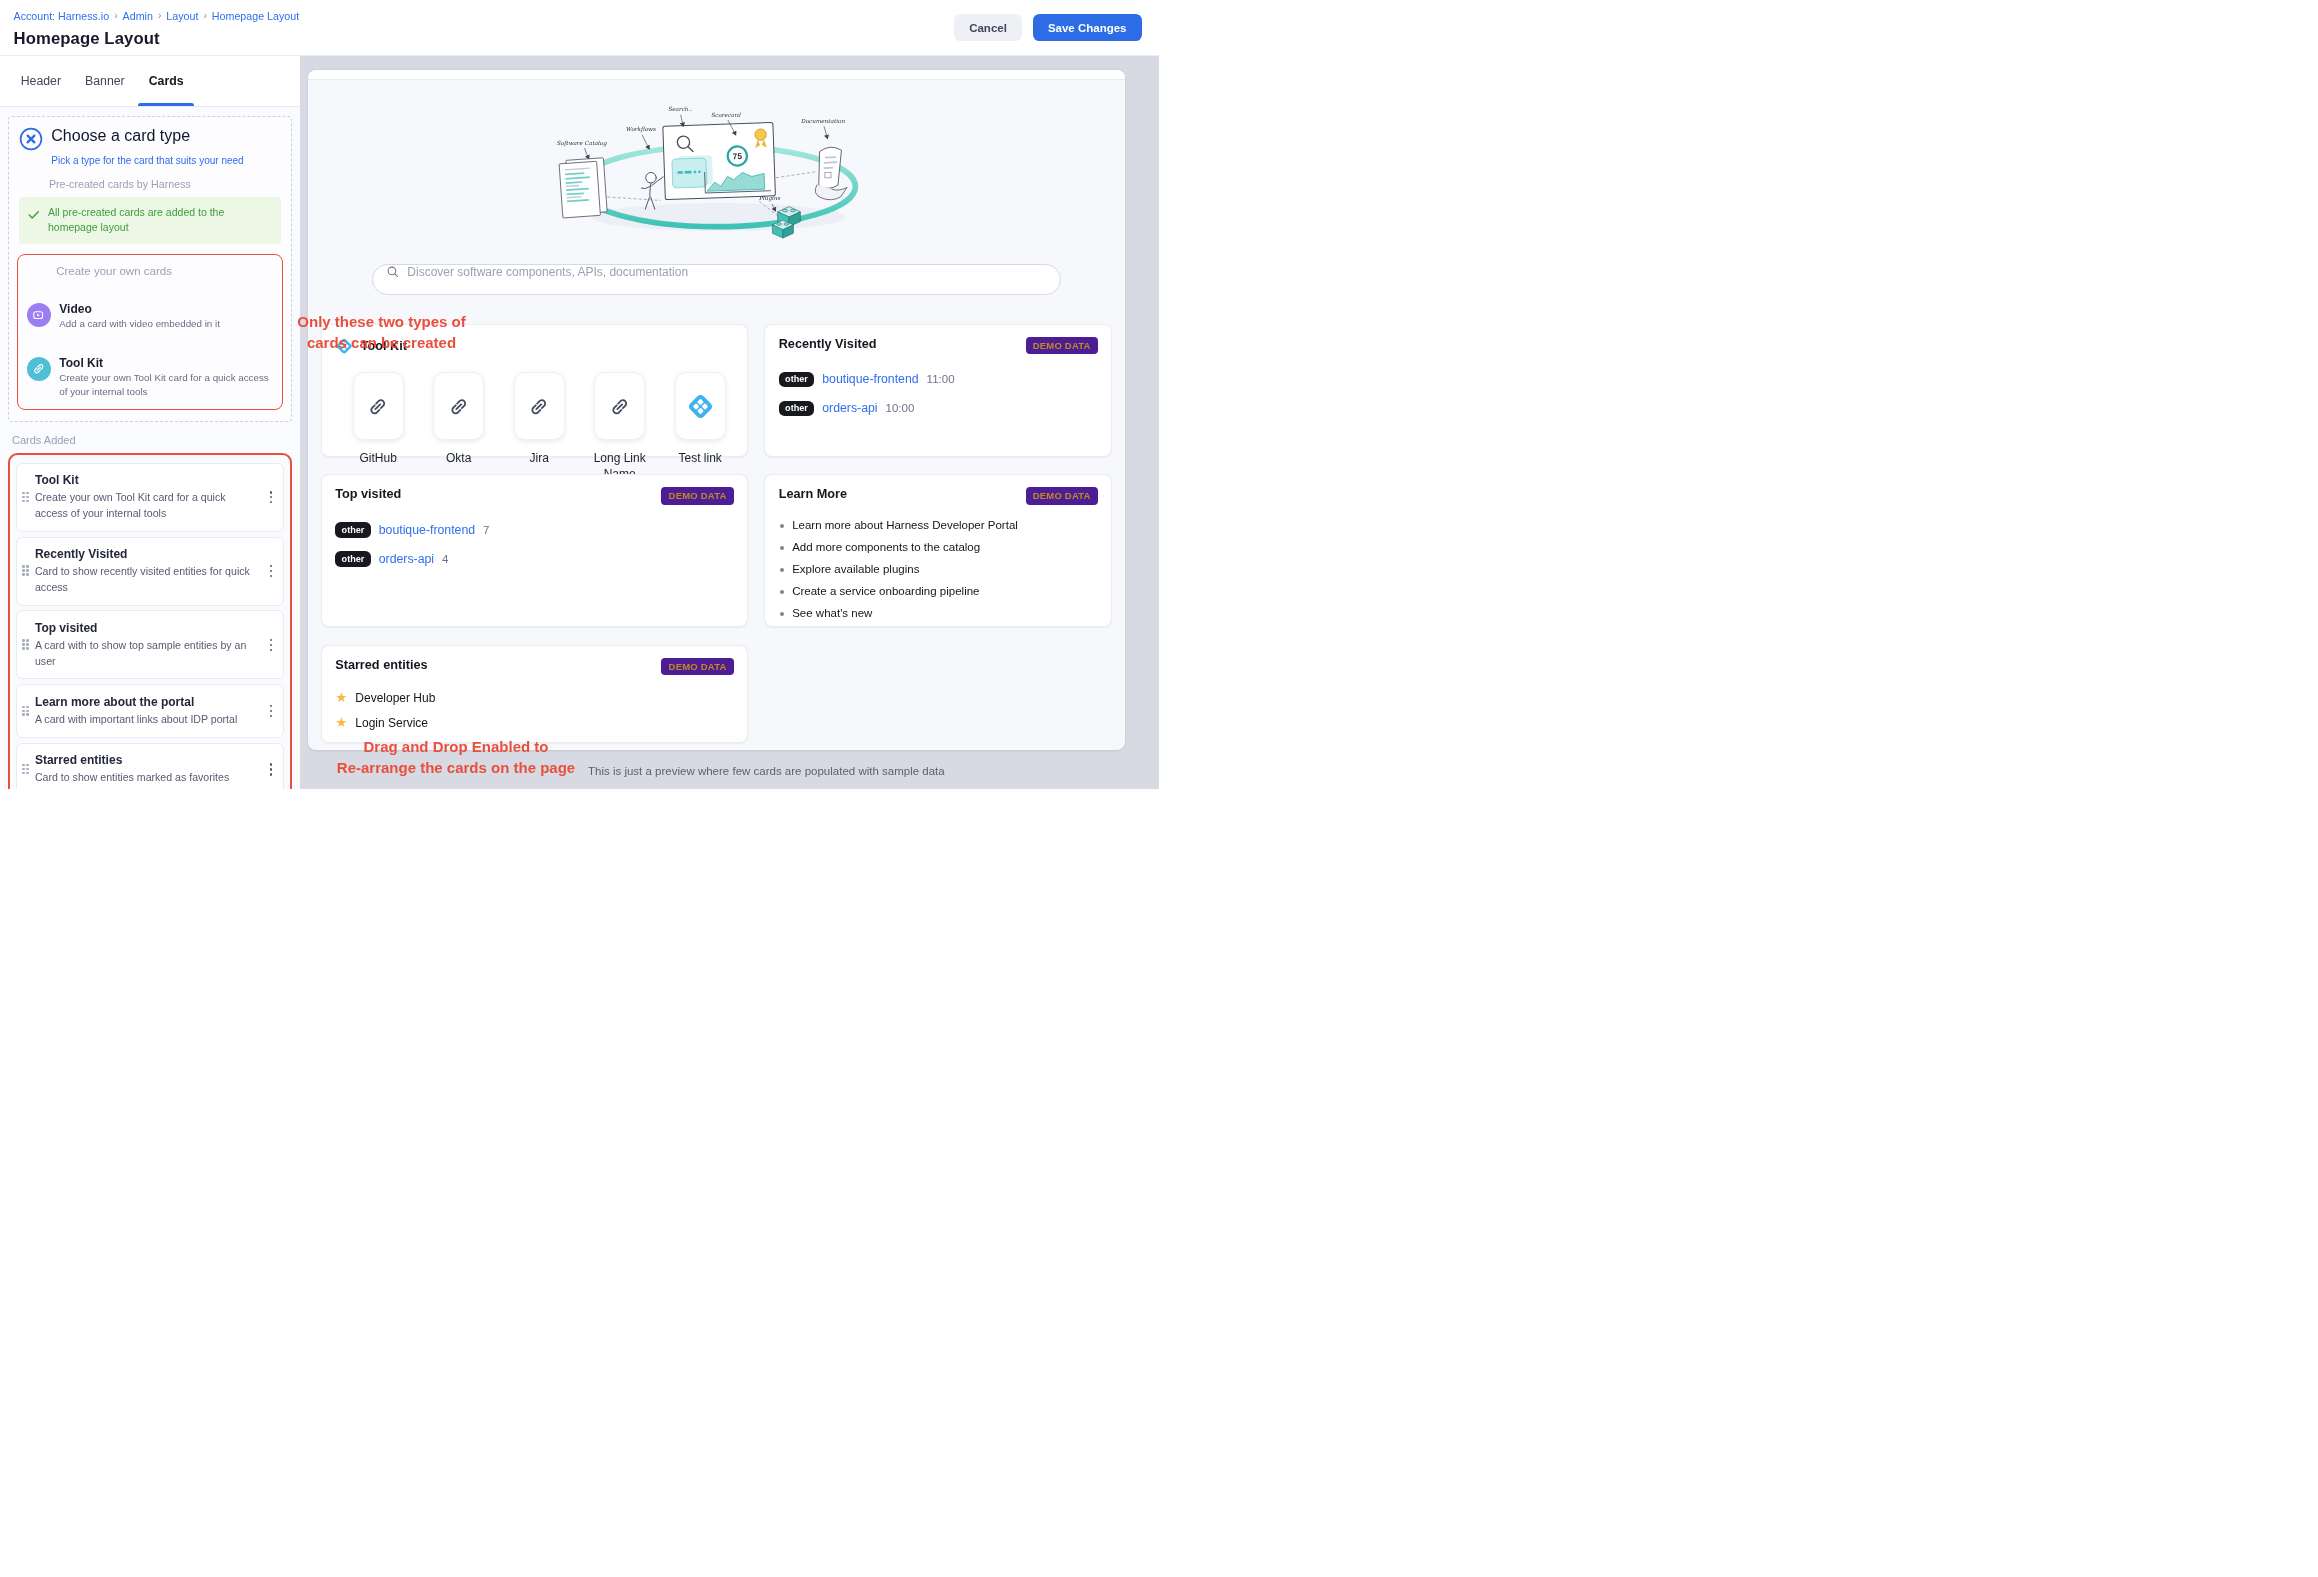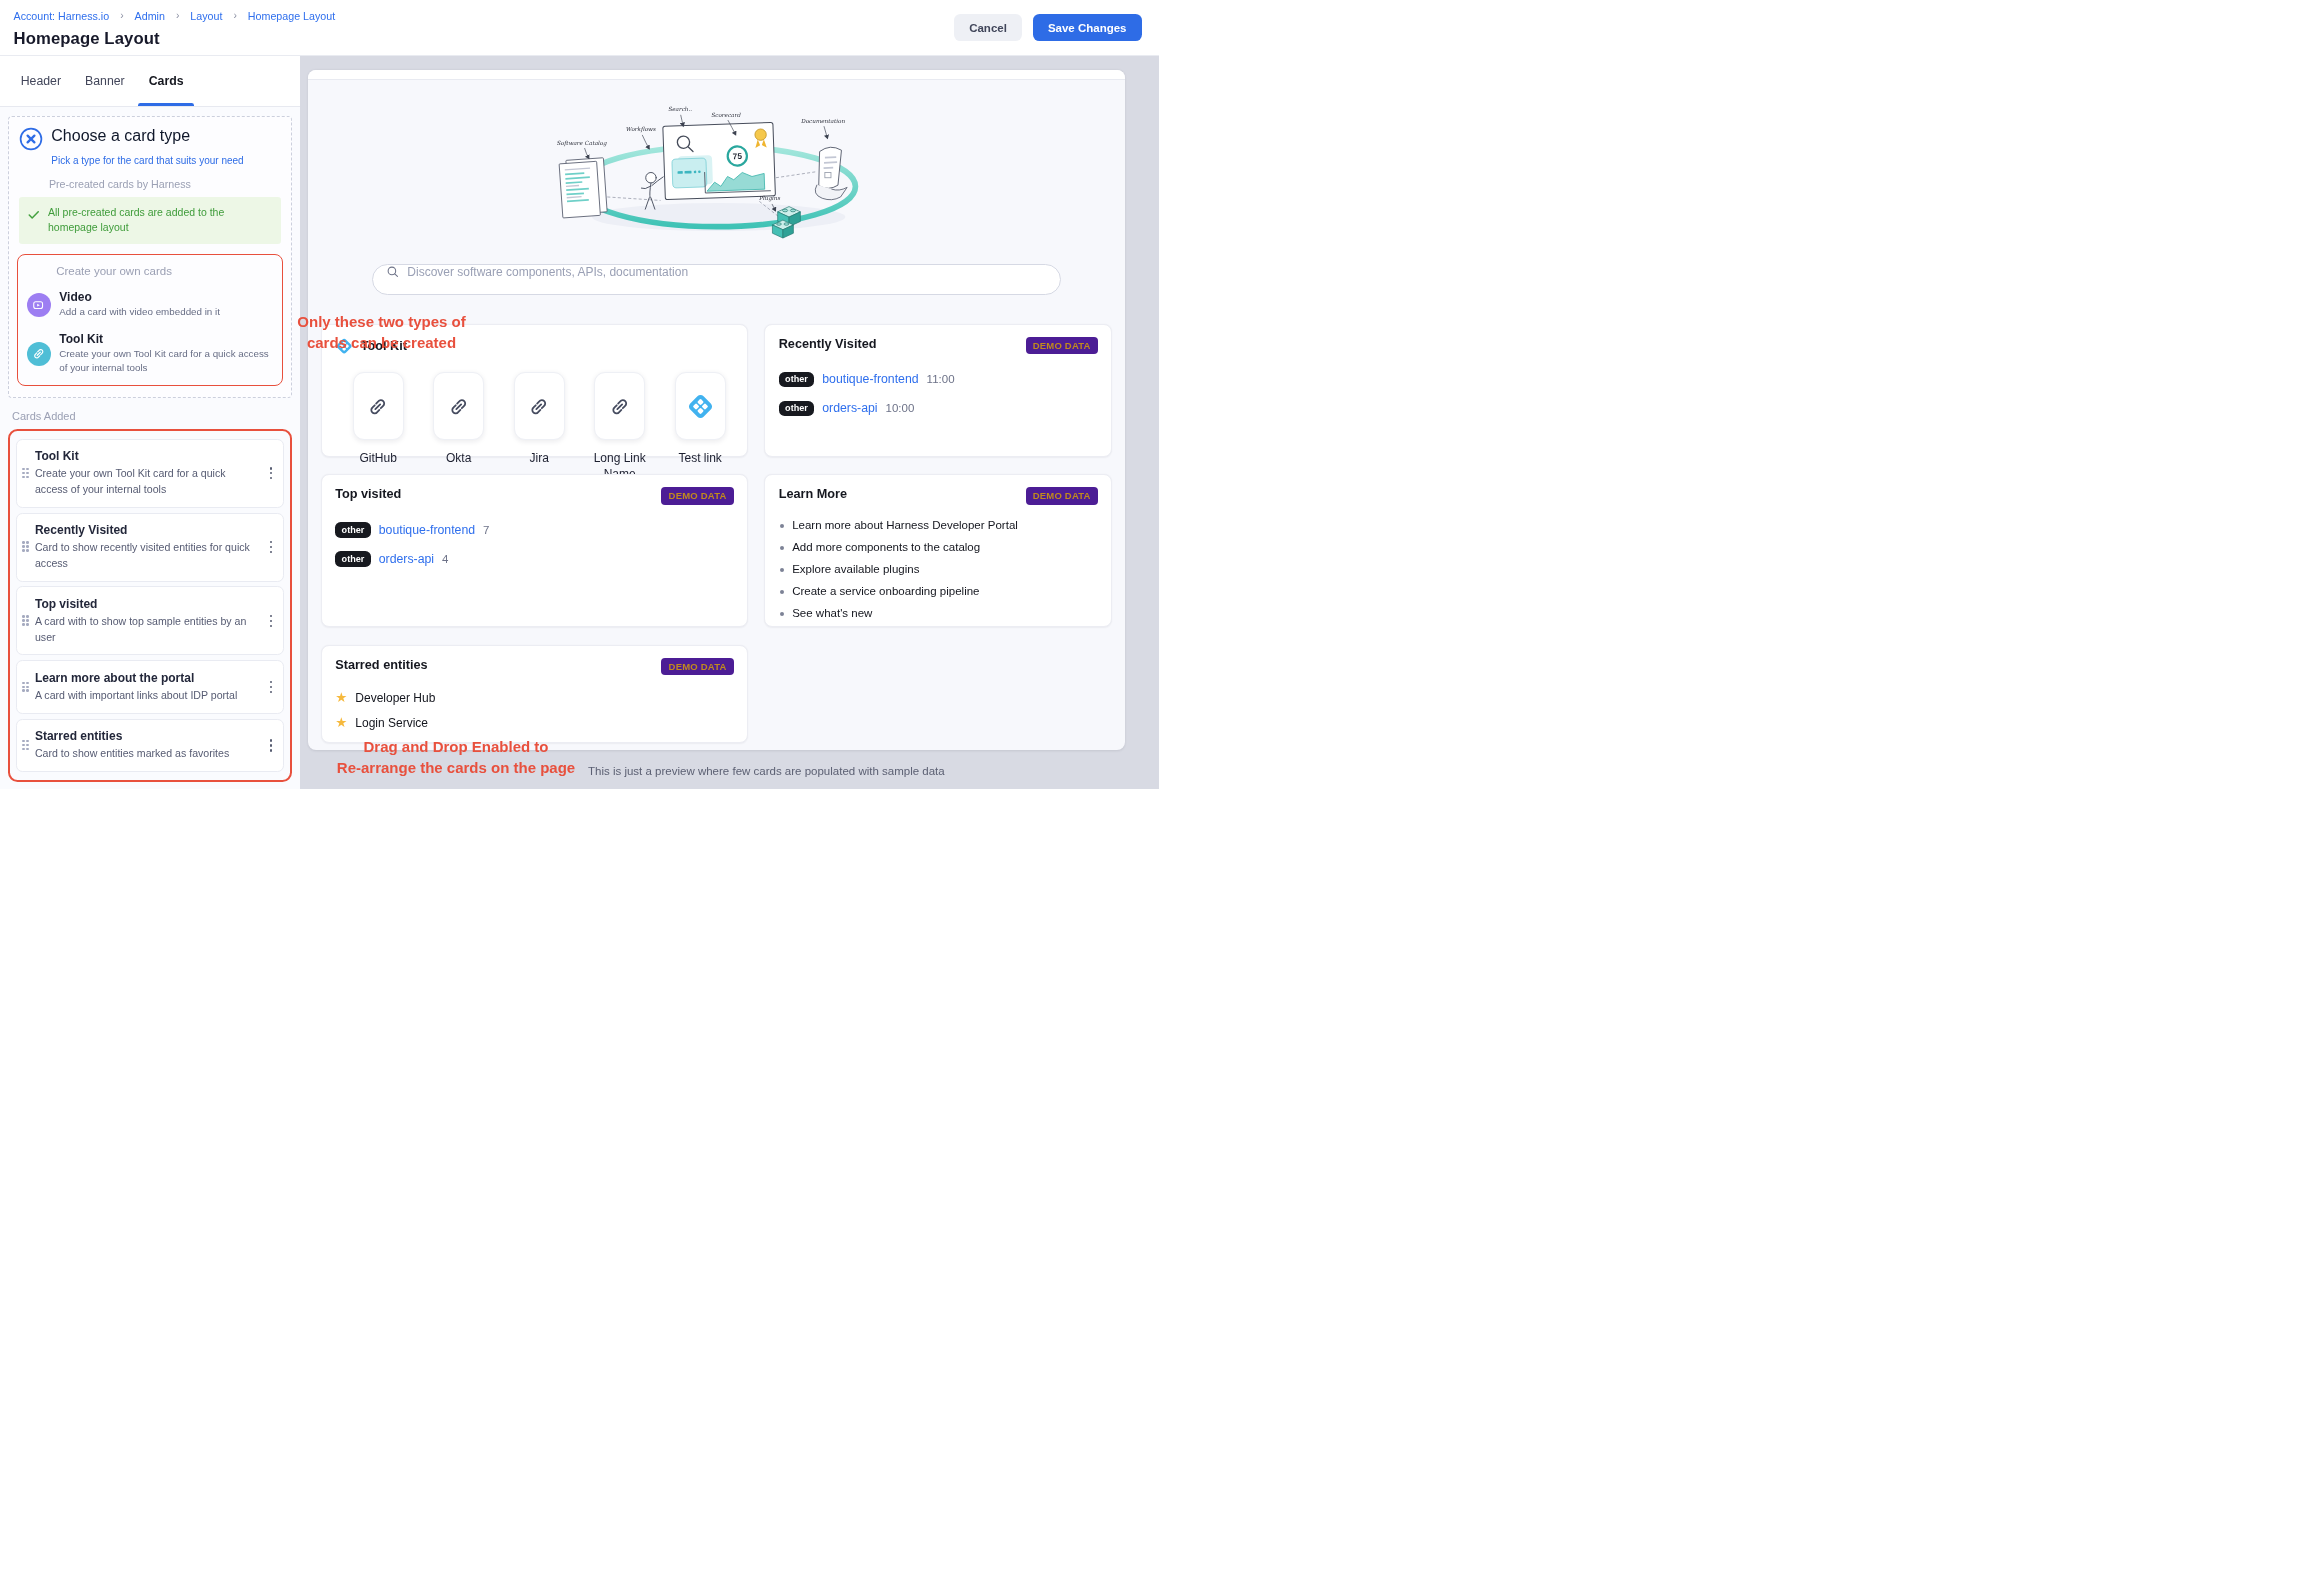--- a/index.html
+++ b/index.html
@@ -1,21 +1,21 @@
 <!DOCTYPE html>
 <html style="font-size:12.7px"><head>
 <meta charset="utf-8">
 <style>
   * { margin:0; padding:0; box-sizing:border-box; }
   html,body { width:1159px; height:789px; overflow:hidden; }
   body { font-family:"Liberation Sans","DejaVu Sans",sans-serif; background:#ffffff; color:#1b1d27; position:relative; }
 
   
   .top { height:56px; background:#fff; border-bottom:0.8px solid #e9ebf1; display:flex; justify-content:space-between; padding:8px 17.5px 0 13.5px; }
-  .crumbs { font-size:10.7px; display:flex; gap:11px; align-items:flex-start; padding-top:1.6px; }
+  .crumbs { font-size:10.7px; display:flex; gap:5px; align-items:flex-start; padding-top:1.6px; }
   .crumbs a { color:#2f6fed; text-decoration:none; cursor:pointer; }
   .crumbs .sep { color:#8b90a3; font-size:10.3px; }
   .page-title { font-size:16.7px; font-weight:700; color:#17192a; margin-top:7.2px; letter-spacing:0.1px; }
   .top-btns { display:flex; gap:11px; align-items:flex-start; padding-top:6.4px; }
   .btn { font-size:11.5px; font-weight:600; border:none; border-radius:6.4px; padding:7.2px 15px; cursor:pointer; font-family:inherit; }
   .btn.ghost { background:#eef0f5; color:#41465a; }
   .btn.primary { background:#2e6ce6; color:#fff; }
 
   
   .main { display:flex; height:733px; }
@@ -32,21 +32,21 @@
   .xicon { width:24px; height:24px; flex:none; }
   .choose-title { color:#0f172a; font-size:16px; font-weight:400; }
   .choose-sub { color:#2e6ce6; font-size:10px; margin-top:10px; }
   .sec-label { color:#9ba0b4; font-size:10.7px; }
   .choose .sec-label { margin:12px 0 7.2px 1.6px;padding-left:28px; }
   .greenbox { background:#edf7e6; border-radius:3.2px; padding:8px 8px; display:flex; gap:7.2px; align-items:flex-start; }
   .greenbox svg { flex:none; margin-top:2.4px; }
   .greenbox .msg { color:#3f9c3a; font-size:10.5px; line-height:1.45; }
   .createbox { border:1.6px solid #e8503d; border-radius:8px; margin:10.3px -2.4px 0; padding:8px 8.7px 11px; }
   .createbox .sec-label { font-size:11.5px; margin:1.6px 0 0 1.6px; }
-  .opt { display:flex; gap:8.7px; margin-top:13px; cursor:pointer; align-items:center; }
+  .opt { display:flex; gap:8.7px; margin-top:25px; cursor:pointer; align-items:flex-start; }
   .opt-ic { width:24px; height:24px; border-radius:50%; flex:none; display:flex; align-items:center; justify-content:center; margin-top:1.6px; }
   .opt-ic.purple { background:#9d7ef2; }
   .opt-ic.teal { background:#4fbed6; }
   .opt-title { font-size:12px; font-weight:600; color:#1c1f2e; }
   .opt-desc { font-size:9.8px; color:#676d85; line-height:1.38; margin-top:1.6px; }
 
   .added-label { color:#9ba0b4; font-size:11px; margin:12px 0 6.4px 4px; }
   .addedbox { border:2px solid #e8503d; border-radius:9.5px; padding:3.2px 2.4px; }
   .dragcard { background:#fff; border:0.8px solid #e9ebf2; border-radius:6.4px; margin:4.8px 3.2px; padding:9.5px 6.4px 9.5px 5.6px; display:flex; align-items:center; gap:5.6px; cursor:grab; }
   .dragdots { display:grid; grid-template-columns:repeat(2,3.2px); grid-auto-rows:3.2px; gap:0.8px; flex:none; }

